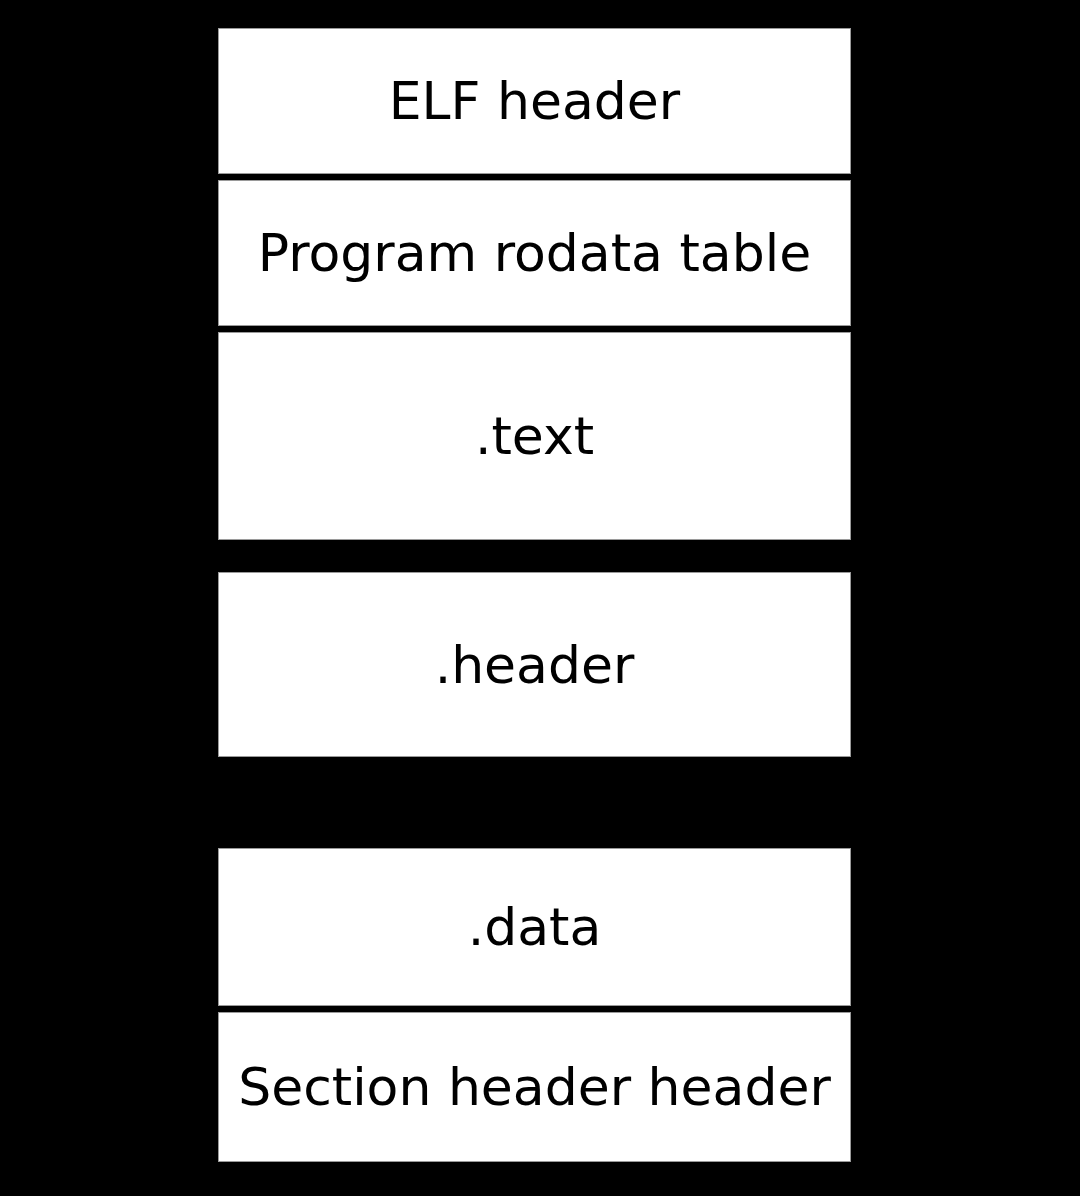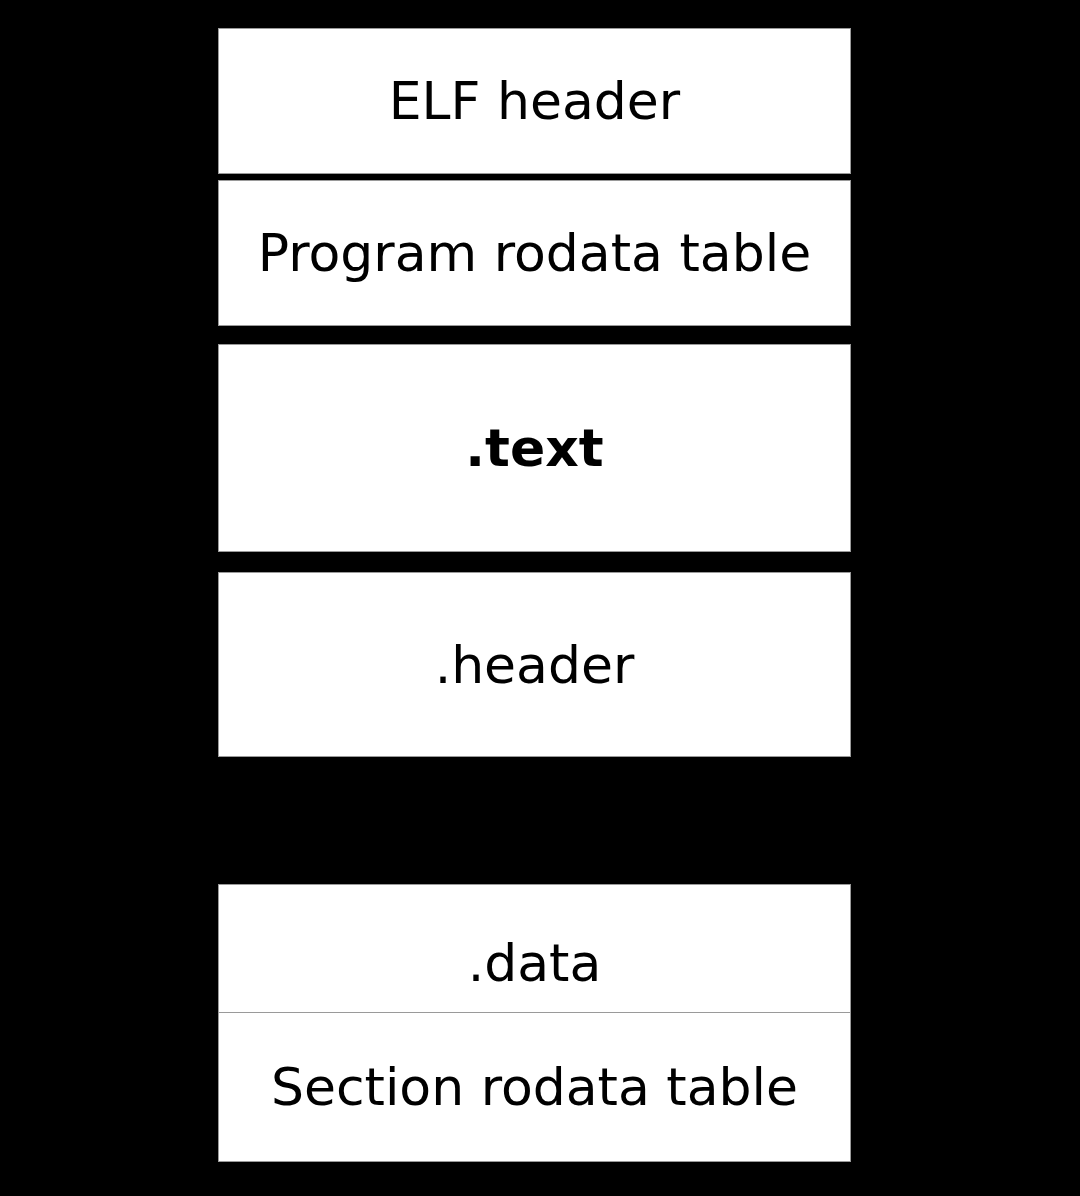--- a/index.html
+++ b/index.html
@@ -40,23 +40,23 @@
     line-height: 1;
     letter-spacing: 0px;
     color: #000000;
     white-space: nowrap;
     text-align: left;
   }
 
   
   #box-elf-header        { top: 28px;   height: 146px; }
   #box-program-header    { top: 180px;  height: 146px; }
-  #box-text              { top: 344px;  height: 208px; font-weight: bold; }
+  #box-text              { top: 332px;  height: 208px; }
   #box-rodata            { top: 572px;  height: 185px; }
-  #box-data              { top: 848px;  height: 158px; margin-top: 36px; }
+  #box-data              { top: 848px;  height: 158px; }
   #box-section-header    { top: 1012px; height: 150px; }
 
   
   #file-gap {
     position: absolute;
     left: 218px;
     width: 633px;
     top: 757px;
     height: 91px;
     background: #000000;
@@ -83,16 +83,16 @@
     <span class="box-label">.header</span>
   </div>
 
   <div id="file-gap"></div>
 
   <div class="elf-box" id="box-data">
     <span class="box-label">.data</span>
   </div>
 
   <div class="elf-box" id="box-section-header">
-    <span class="box-label">Section rodata table</span>
+    <span class="box-label">Section header header</span>
   </div>
 
 </div>
 
 </body></html>

